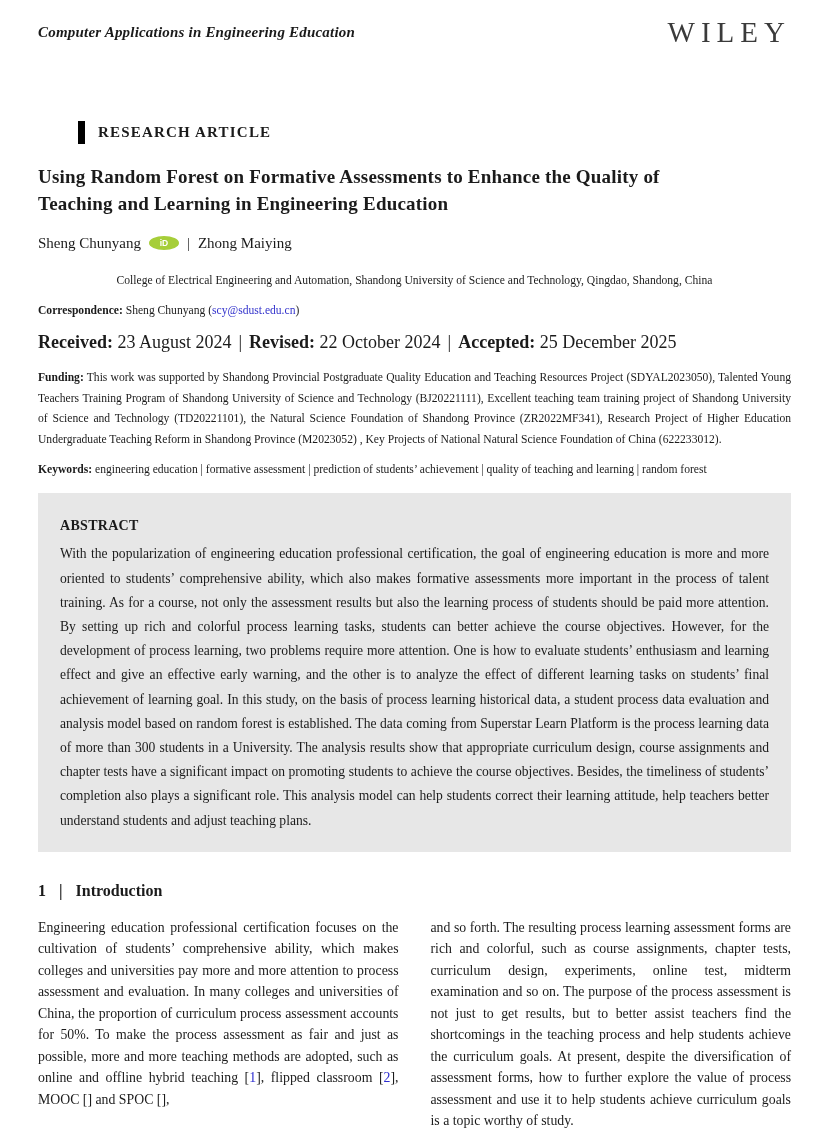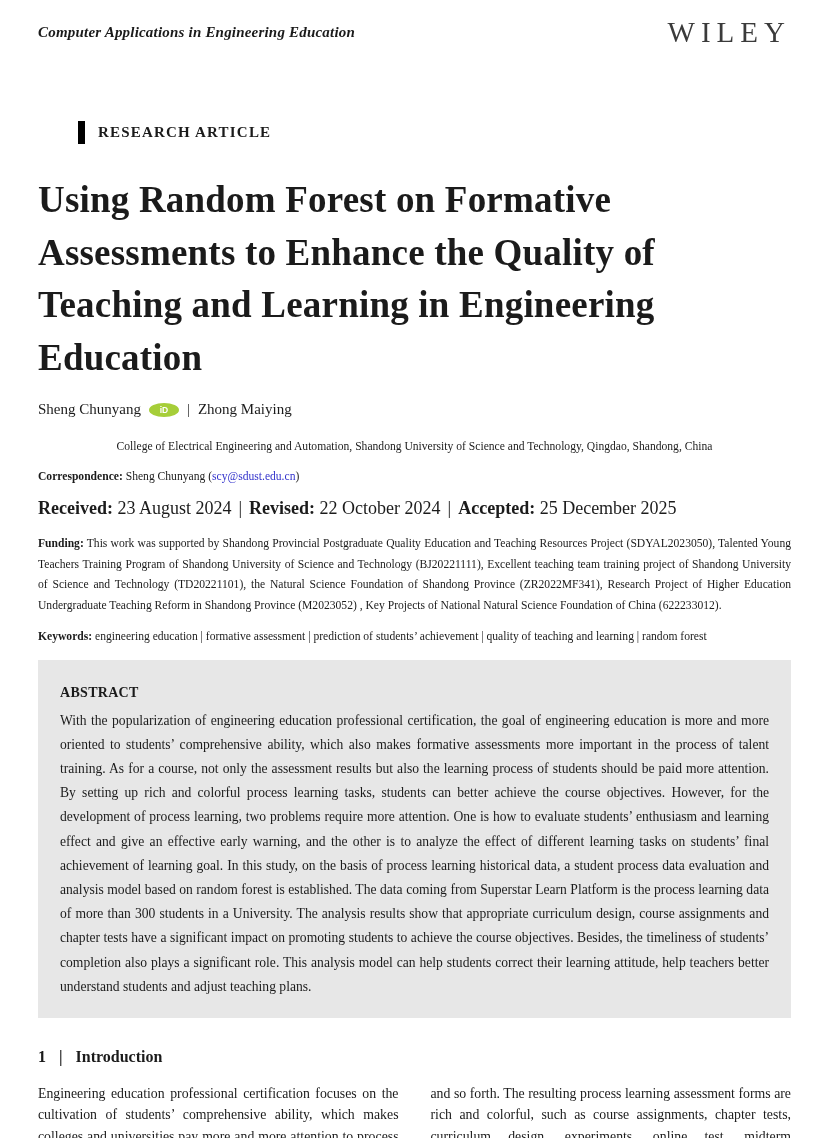--- a/index.html
+++ b/index.html
@@ -11,21 +11,21 @@
   .journal-header { display:flex; justify-content:space-between; align-items:flex-start; }
   .journal-name { font-size:15px; font-weight:bold; font-style:italic; letter-spacing:.2px; padding-top:6px; }
   .wiley-logo { font-size:29px; letter-spacing:6px; color:#3b3b3b; font-weight:500; line-height:1;text-align:center; }
 
   
   .badge-row { margin-top:74px; display:flex; align-items:center;padding-left:40px; }
   .badge-bar { width:7px; height:23px; background:#000; margin-right:13px; }
   .badge-label { font-size:15px; font-weight:bold; letter-spacing:1.2px; }
 
   
-  .article-title { margin-top:30px; font-size:37px; font-weight:bold; line-height:1.42; max-width:700px; letter-spacing:.2px; }
+  .article-title { margin-top:20px; font-size:19px; font-weight:bold; line-height:1.42; max-width:700px; letter-spacing:.2px; }
   .authors-row { margin-top:17px; font-size:15px; display:flex; align-items:center; gap:8px; }
   .orcid-icon { display:inline-flex; width:30px; height:14px; border-radius:50%; background:#a6ce39;
     color:#fff; font-size:8.5px; font-weight:bold; align-items:center; justify-content:center;
     font-family:"Liberation Sans", sans-serif; }
   .author-sep { color:#333; }
 
   .affiliation { margin-top:22px; font-size:11.6px;text-align:center; }
   .meta-line { margin-top:17px; font-size:11.6px; }
   .meta-line b, .funding b, .keywords b { font-weight:bold; }
   .dates-row { margin-top:15px; font-size:18px; display:flex; gap:7px; }

